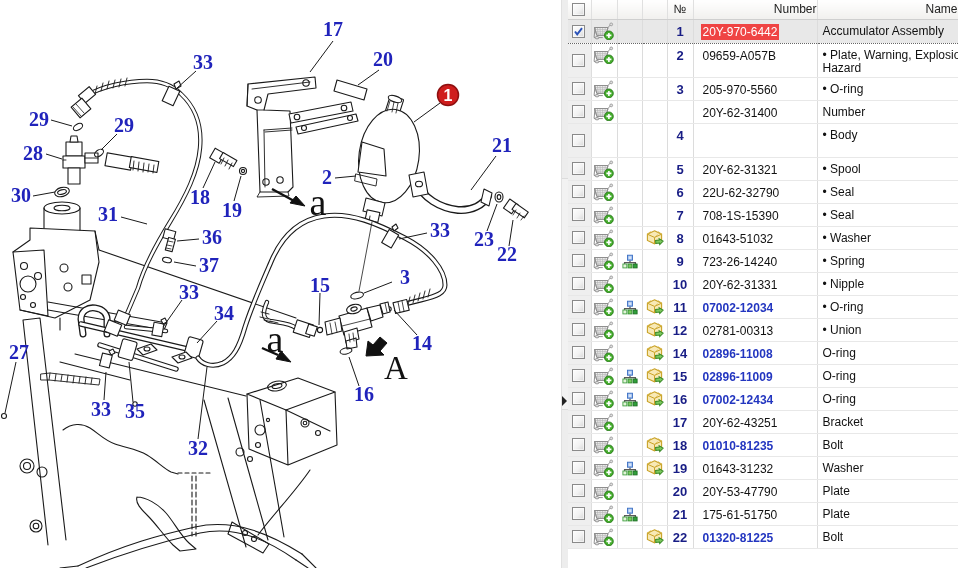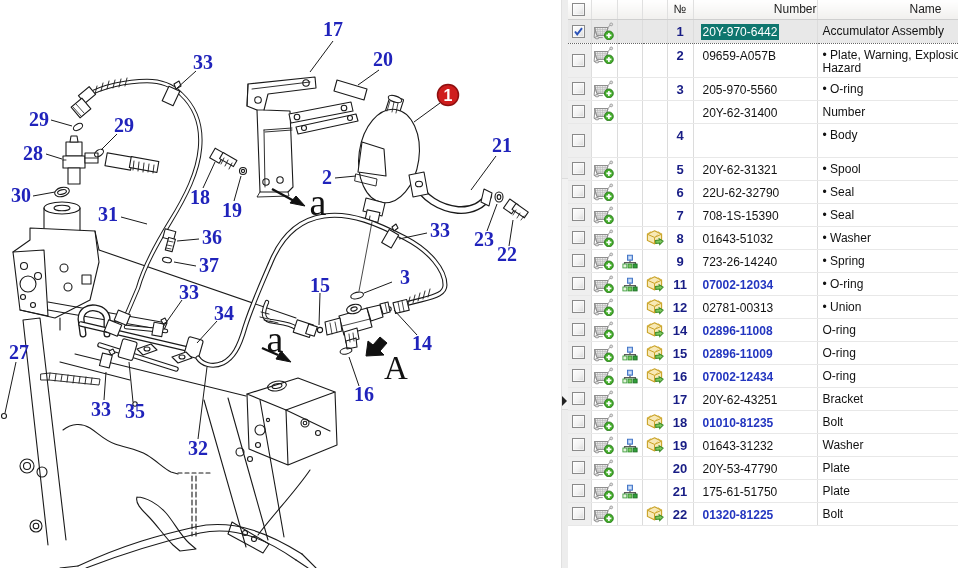--- a/index.html
+++ b/index.html
@@ -12,30 +12,30 @@
  border-top:5px solid transparent;border-bottom:5px solid transparent;border-left:5px solid #222;}
 #grid{position:absolute;left:567px;top:0;width:391px;height:568px;background:#fff;}
 #tbl{border-collapse:collapse;table-layout:fixed;width:391px;font-size:12px;color:#111;}
 #tbl td{padding:0;vertical-align:top;border-right:1px solid #dcdcdc;border-bottom:1px solid #e8e8e8;overflow:hidden;white-space:nowrap;}
 #tbl td:last-child{border-right:none;}
 tr.hd{height:19px;}
 #tbl tr.hd td{background:linear-gradient(#ffffff,#f1f0ee);border-right:1px solid #e0e0e0;border-bottom:1px solid #cfcfcf;color:#222;text-align:right;}
 #tbl tr.hd td.c-cb{text-align:center;}
 #tbl tr.hd .hno{font-size:12px;text-align:center;padding-top:2px;}
 #tbl tr.hd .hl{padding:2px 0 0 9px;}
-#tbl tr.hd .hl2{padding:2px 16px 0 5px;}
+#tbl tr.hd .hl2{padding:2px 0 0 5px;}
 #tbl td.c-cb{background:#efefef;border-right:1px solid #ddd;text-align:center;vertical-align:middle;}
 #tbl td.c-ic{text-align:center;padding-top:2px;}
 #tbl td.c-ic.t{padding-top:4px;}
 #tbl td.c-ic.b{padding-top:3px;}
 #tbl td.c-no{text-align:center;font-weight:bold;color:#181d85;padding-top:4px;font-size:13px;}
 #tbl td.c-num{padding:5px 0 0 9px;}
 #tbl td.c-nm{padding:5px 0 0 5px;white-space:normal;line-height:13px;}
 .lnk{font-weight:bold;color:#2336c0;}
-.selnum{background:#0f766e;color:#fff;padding:1px 2px;margin-left:-2px;}
+.selnum{background:#ef4444;color:#fff;padding:1px 2px;margin-left:-2px;}
 #tbl tr.selrow td{background:#e8e8e8;border-top:1px dotted #666;border-bottom:1px dotted #666;}
 #tbl svg.ic{display:block;margin:0 auto;}
 svg text{font-family:"Liberation Serif",serif;font-weight:bold;fill:#2023bb;font-size:20px;}
 </style></head>
 <body>
 <div id="page">
 <svg id="diag" width="561" height="568" viewBox="0 0 561 568">
 <rect width="561" height="568" fill="#ffffff"></rect>
 <g stroke="#1a1a1a" stroke-width="1.1" fill="none" stroke-linecap="round" stroke-linejoin="round">
 <path d="M23 320 L48 545 M40 318 L66 540 M23 320 L40 318"></path>
@@ -515,20 +515,37 @@
             <td class="c-cb">
               <svg class="ic" width="13" height="13">
                 <use href="#i-cb"></use>
               </svg>
             </td>
             <td class="c-ic">
               <svg class="ic" width="22" height="18">
                 <use href="#i-cart"></use>
               </svg>
             </td>
+            <td class="c-ic t"></td>
+            <td class="c-ic b"></td>
+            <td class="c-no">10</td>
+            <td class="c-num">20Y-62-31331</td>
+            <td class="c-nm">• Nipple</td>
+          </tr>
+<tr style="height:23px">
+            <td class="c-cb">
+              <svg class="ic" width="13" height="13">
+                <use href="#i-cb"></use>
+              </svg>
+            </td>
+            <td class="c-ic">
+              <svg class="ic" width="22" height="18">
+                <use href="#i-cart"></use>
+              </svg>
+            </td>
             <td class="c-ic t">
               <svg class="ic" width="16" height="15">
                 <use href="#i-tree"></use>
               </svg>
             </td>
             <td class="c-ic b">
               <svg class="ic" width="18" height="17">
                 <use href="#i-box"></use>
               </svg>
             </td>

